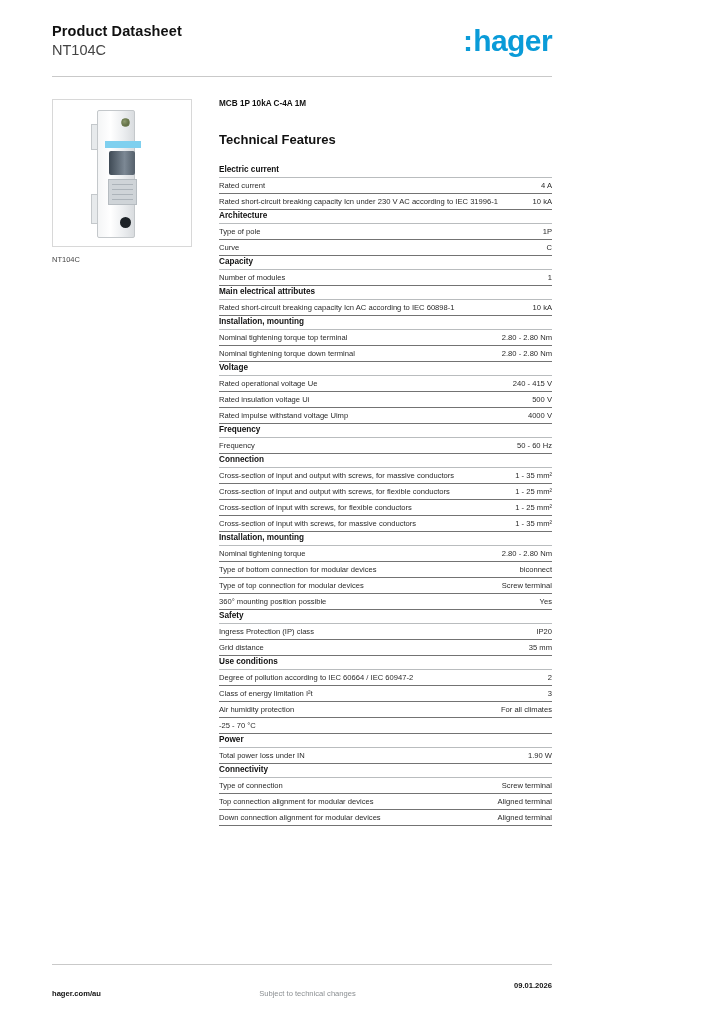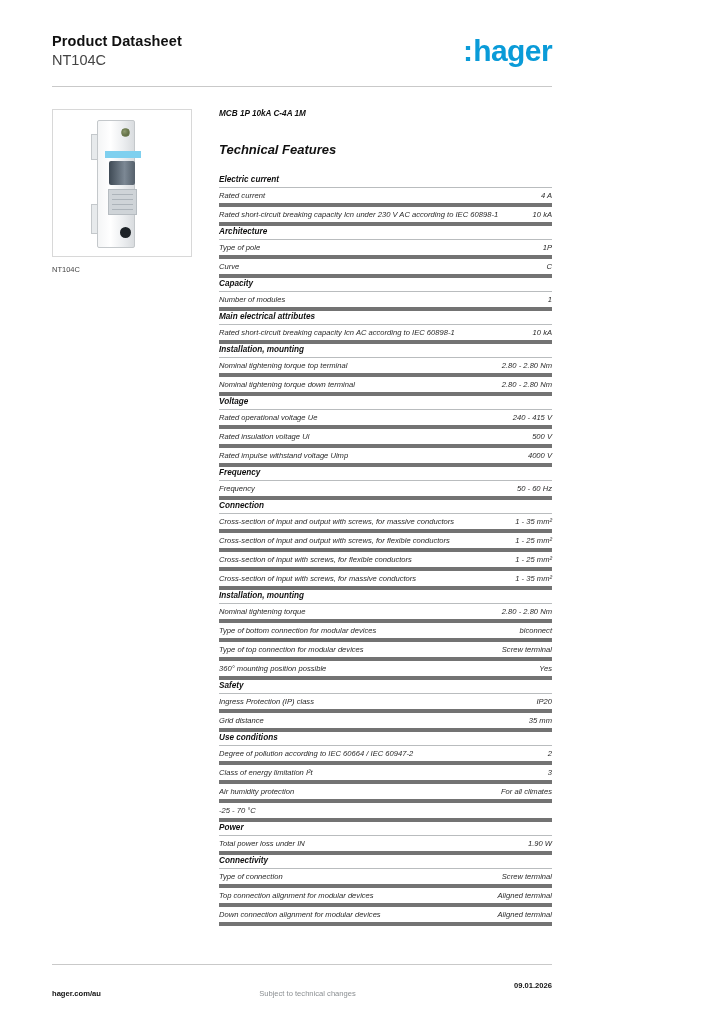--- a/index.html
+++ b/index.html
@@ -13,21 +13,21 @@
     font-family: "Liberation Sans", sans-serif;
     color: #1a1a1a;
     position: relative;
     overflow: hidden;
   }
   .page {
     position: relative;
     width: 604px;
     height: 1024px;
     box-sizing: border-box;
-    padding: 10px 52px;
+    padding: 0 52px;
   }
 
   
   .header {
     display: flex;
     align-items: flex-start;
     justify-content: space-between;
     padding-top: 22px;
   }
   .title-block {
@@ -66,21 +66,20 @@
     display: flex;
     margin-top: 22px;
   }
   .left-col {
     width: 148px;
     flex: 0 0 148px;
   }
   .right-col {
     flex: 1 1 auto;
     padding-left: 19px;
-    font-style: italic;
   }
 
   
   .product-frame {
     width: 140px;
     height: 148px;
     border: 1px solid #d8d8d8;
     background: #fff;
     position: relative;
     box-sizing: border-box;
@@ -206,21 +205,21 @@
     padding-bottom: 3px;
     border-bottom: 1px solid #b9bcbe;
   }
   .row {
     display: flex;
     justify-content: space-between;
     align-items: baseline;
     font-size: 7.6px;
     color: #2a2a2a;
     padding: 3px 0 3px 0;
-    border-bottom: 4px solid #737373;
+    border-bottom: 1px solid #737373;
   }
   .row .label {
     flex: 1 1 auto;
     padding-right: 12px;
     white-space: nowrap;
     overflow: hidden;
     text-overflow: ellipsis;
   }
   .row .value {
     flex: 0 0 auto;
@@ -293,21 +292,21 @@
       <div class="prod-name">MCB 1P 10kA C-4A 1M</div>
       <div class="tech-features">Technical Features</div>
       <div id="groups-container">
           <div class="group">
             <div class="group-title">Electric current</div>
             <div class="row">
               <div class="label">Rated current</div>
               <div class="value">4 A</div>
             </div>
             <div class="row">
-              <div class="label">Rated short-circuit breaking capacity Icn under 230 V AC according to IEC 60898-1</div>
+              <div class="label">Rated short-circuit breaking capacity Icn under 230 V AC according to IEC 31996-1</div>
               <div class="value">10 kA</div>
             </div>
           </div>
           <div class="group">
             <div class="group-title">Architecture</div>
             <div class="row">
               <div class="label">Type of pole</div>
               <div class="value">1P</div>
             </div>
             <div class="row">

